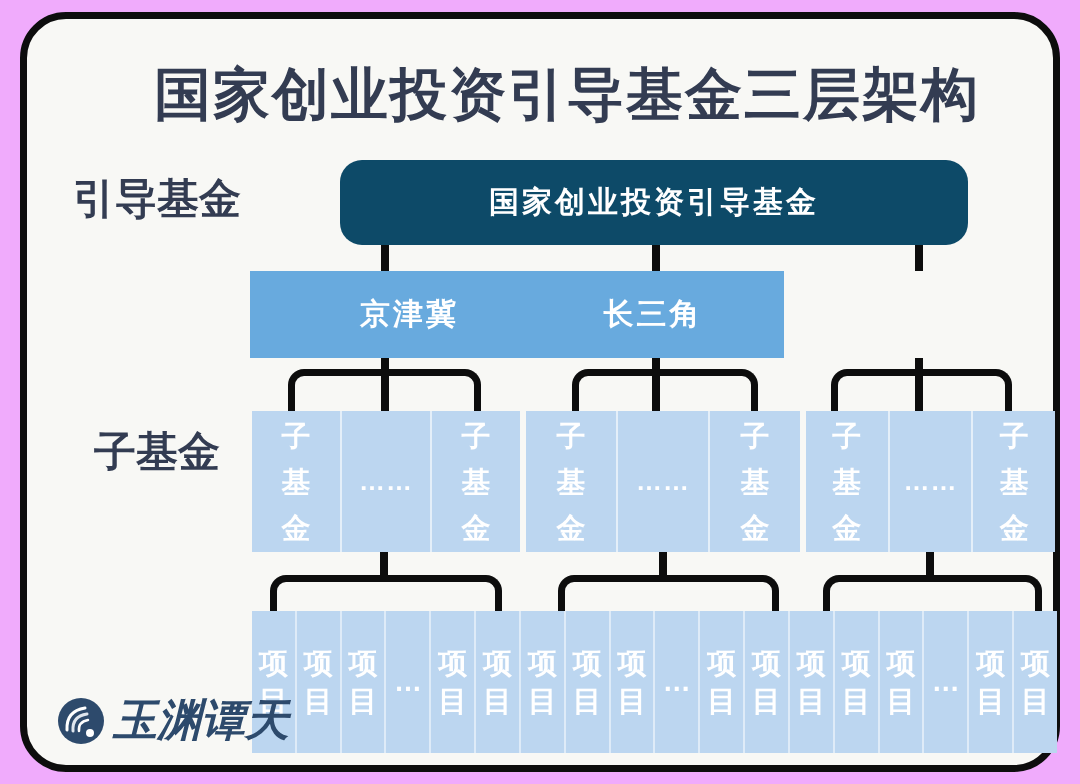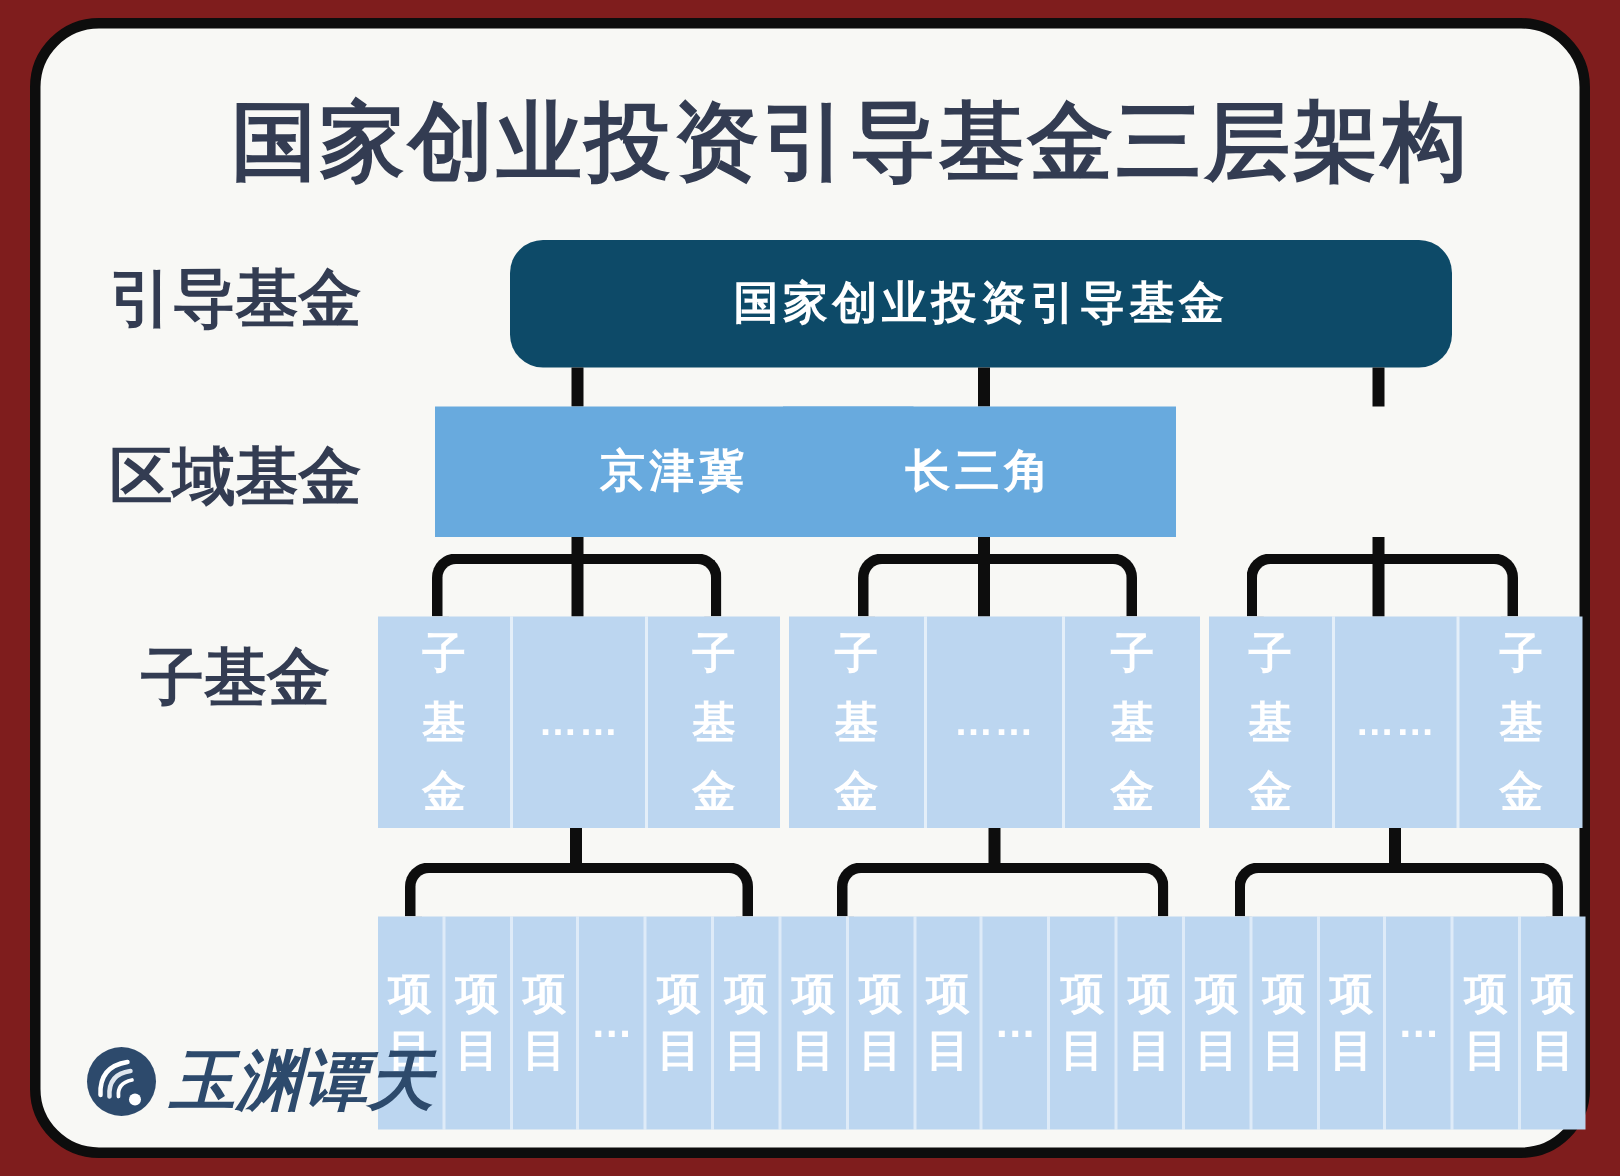--- a/index.html
+++ b/index.html
@@ -5,21 +5,21 @@
   html, body {
     margin: 0;
     padding: 0;
     background: #ffffff;
     font-family: "Liberation Sans", sans-serif;
   }
   .canvas {
     position: relative;
     width: 1080px;
     height: 784px;
-    background: #7f1d1d;
+    background: #f0abfc;
     overflow: hidden;
   }
   .card {
     position: absolute;
     left: 20px;
     top: 12px;
     width: 1026px;
     height: 746px;
     background: #f8f8f5;
     border: 7px solid #0d0d0d;
@@ -163,30 +163,29 @@
 </style>
 </head>
 <body>
 
 <div class="canvas">
   <div class="card">
 
     <h1 class="title">国家创业投资引导基金三层架构</h1>
 
     <div class="tier-label label-guide">引导基金</div>
-    <div class="tier-label label-region">区域基金</div>
     <div class="tier-label label-sub">子基金</div>
 
     <div class="node-top">国家创业投资引导基金</div>
 
     <div class="stem" style="left:354px; top:226px; height:26px;"></div>
     <div class="stem" style="left:625px; top:226px; height:26px;"></div>
     <div class="stem" style="left:888px; top:226px; height:26px;"></div>
 
-    <div class="region-node" style="left:223px; width:319px;margin-left:40px;">京津冀</div>
+    <div class="region-node" style="left:223px; width:319px;">京津冀</div>
     <div class="region-node" style="left:495px; width:262px;">长三角</div>
 
     <div class="bracket" style="left:261px; top:350px; width:179px; height:35px;"></div>
     <div class="bracket" style="left:545px; top:350px; width:172px; height:35px;"></div>
     <div class="bracket" style="left:804px; top:350px; width:167px; height:35px;"></div>
 
     <div class="stem" style="left:354px; top:339px; height:53px;"></div>
     <div class="stem" style="left:625px; top:339px; height:53px;"></div>
     <div class="stem" style="left:888px; top:339px; height:53px;"></div>
 

